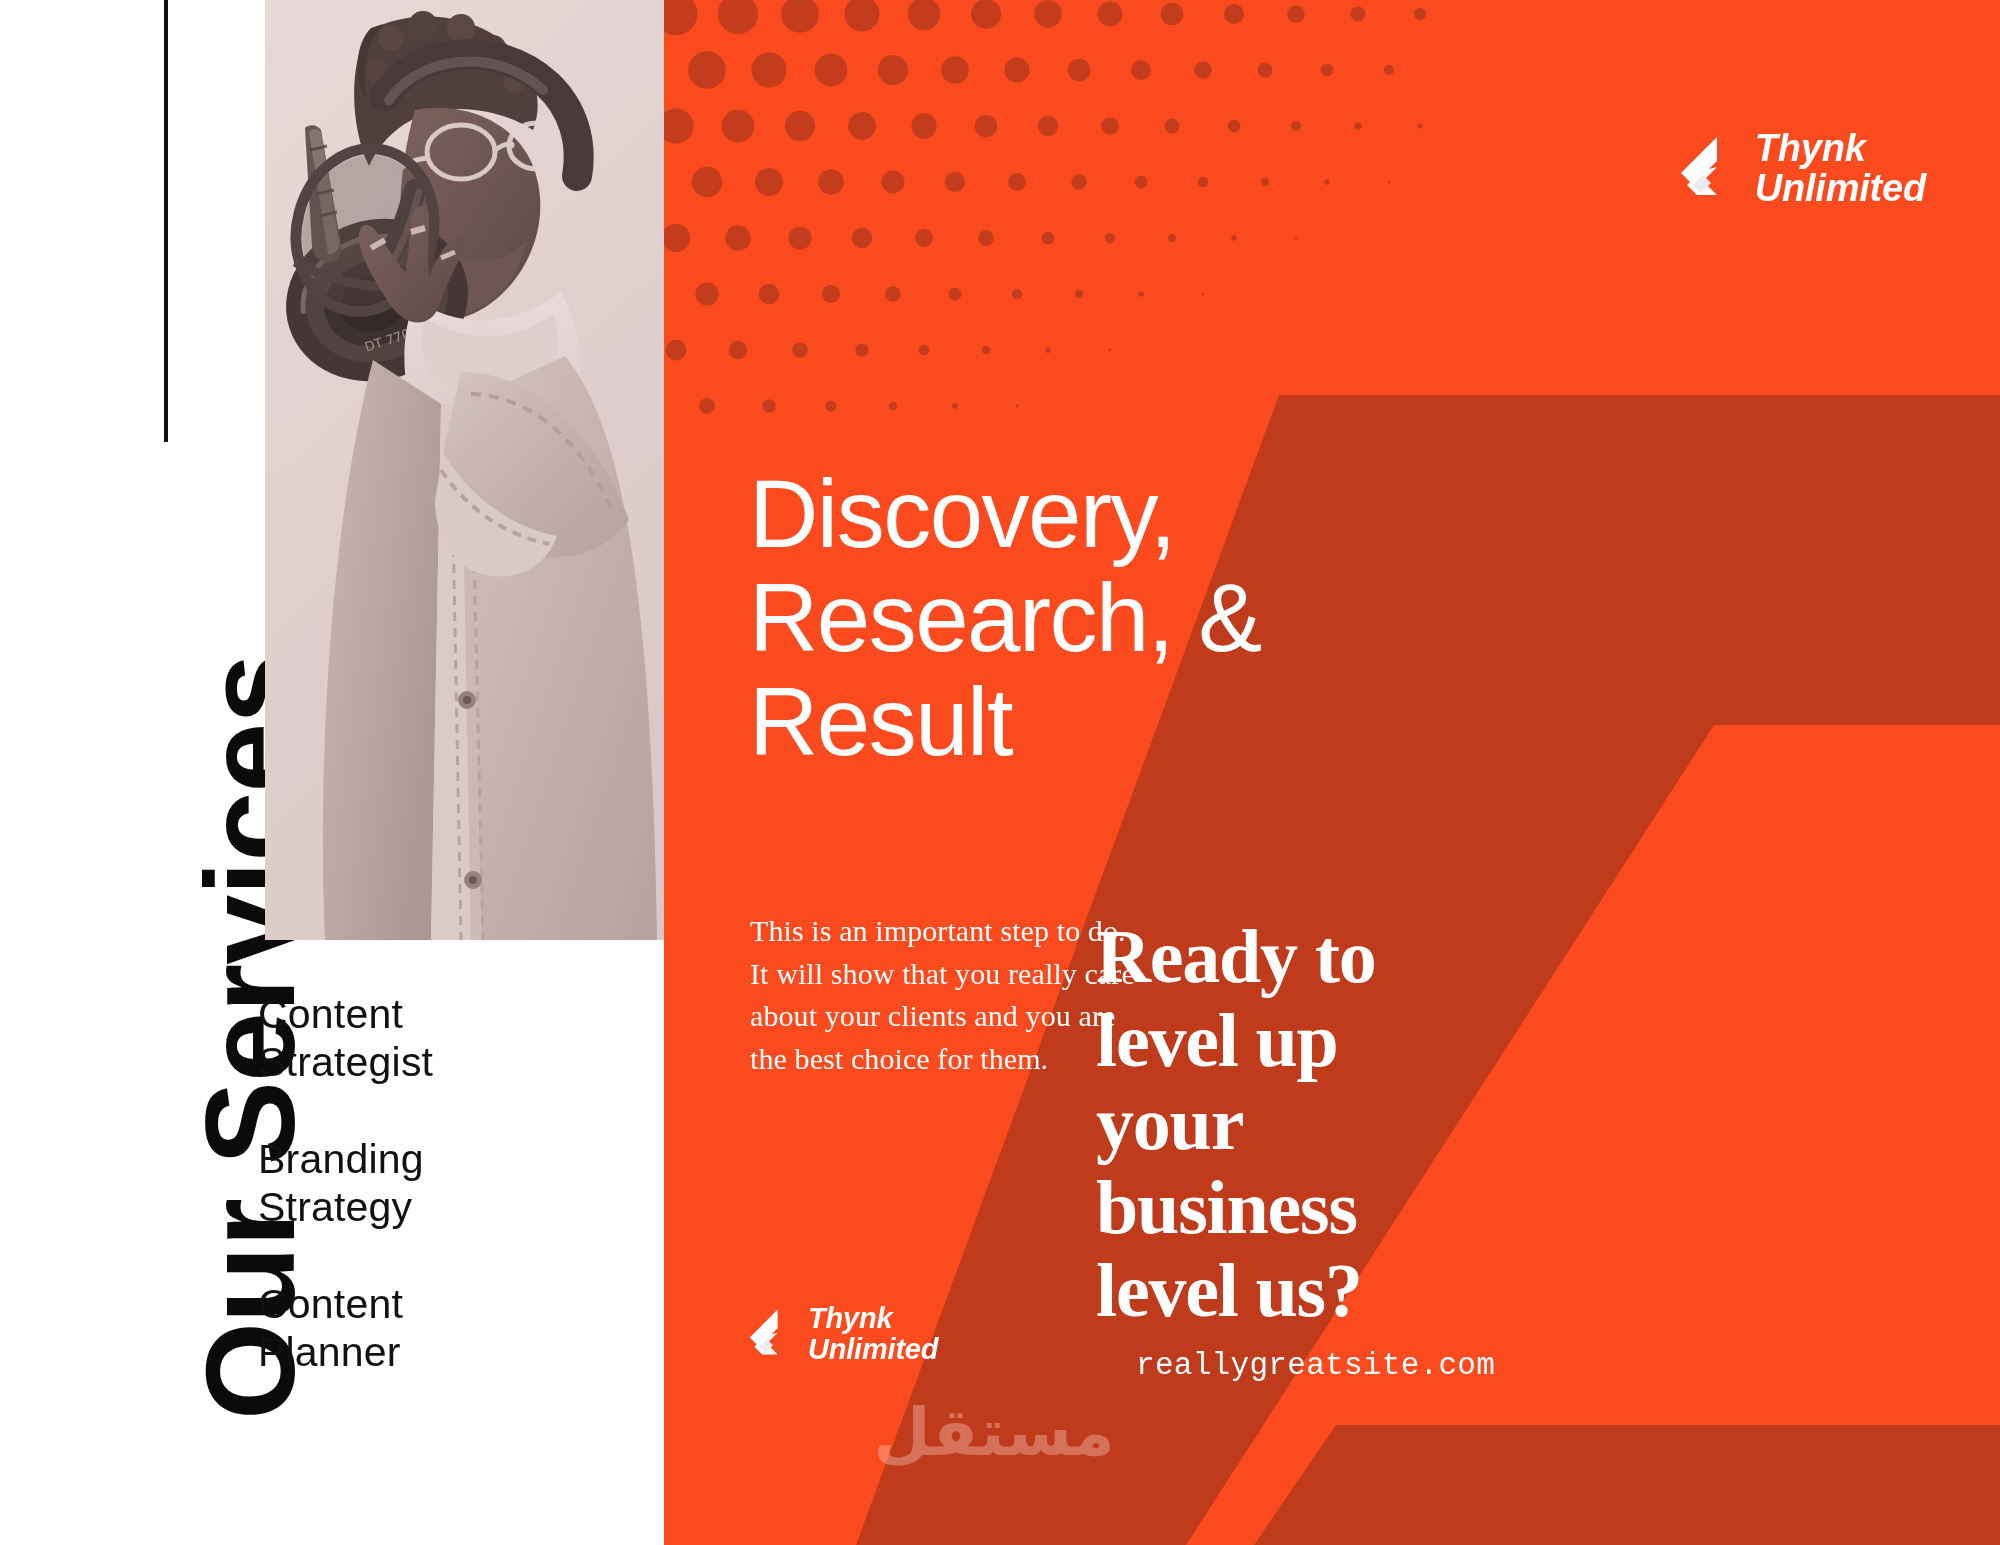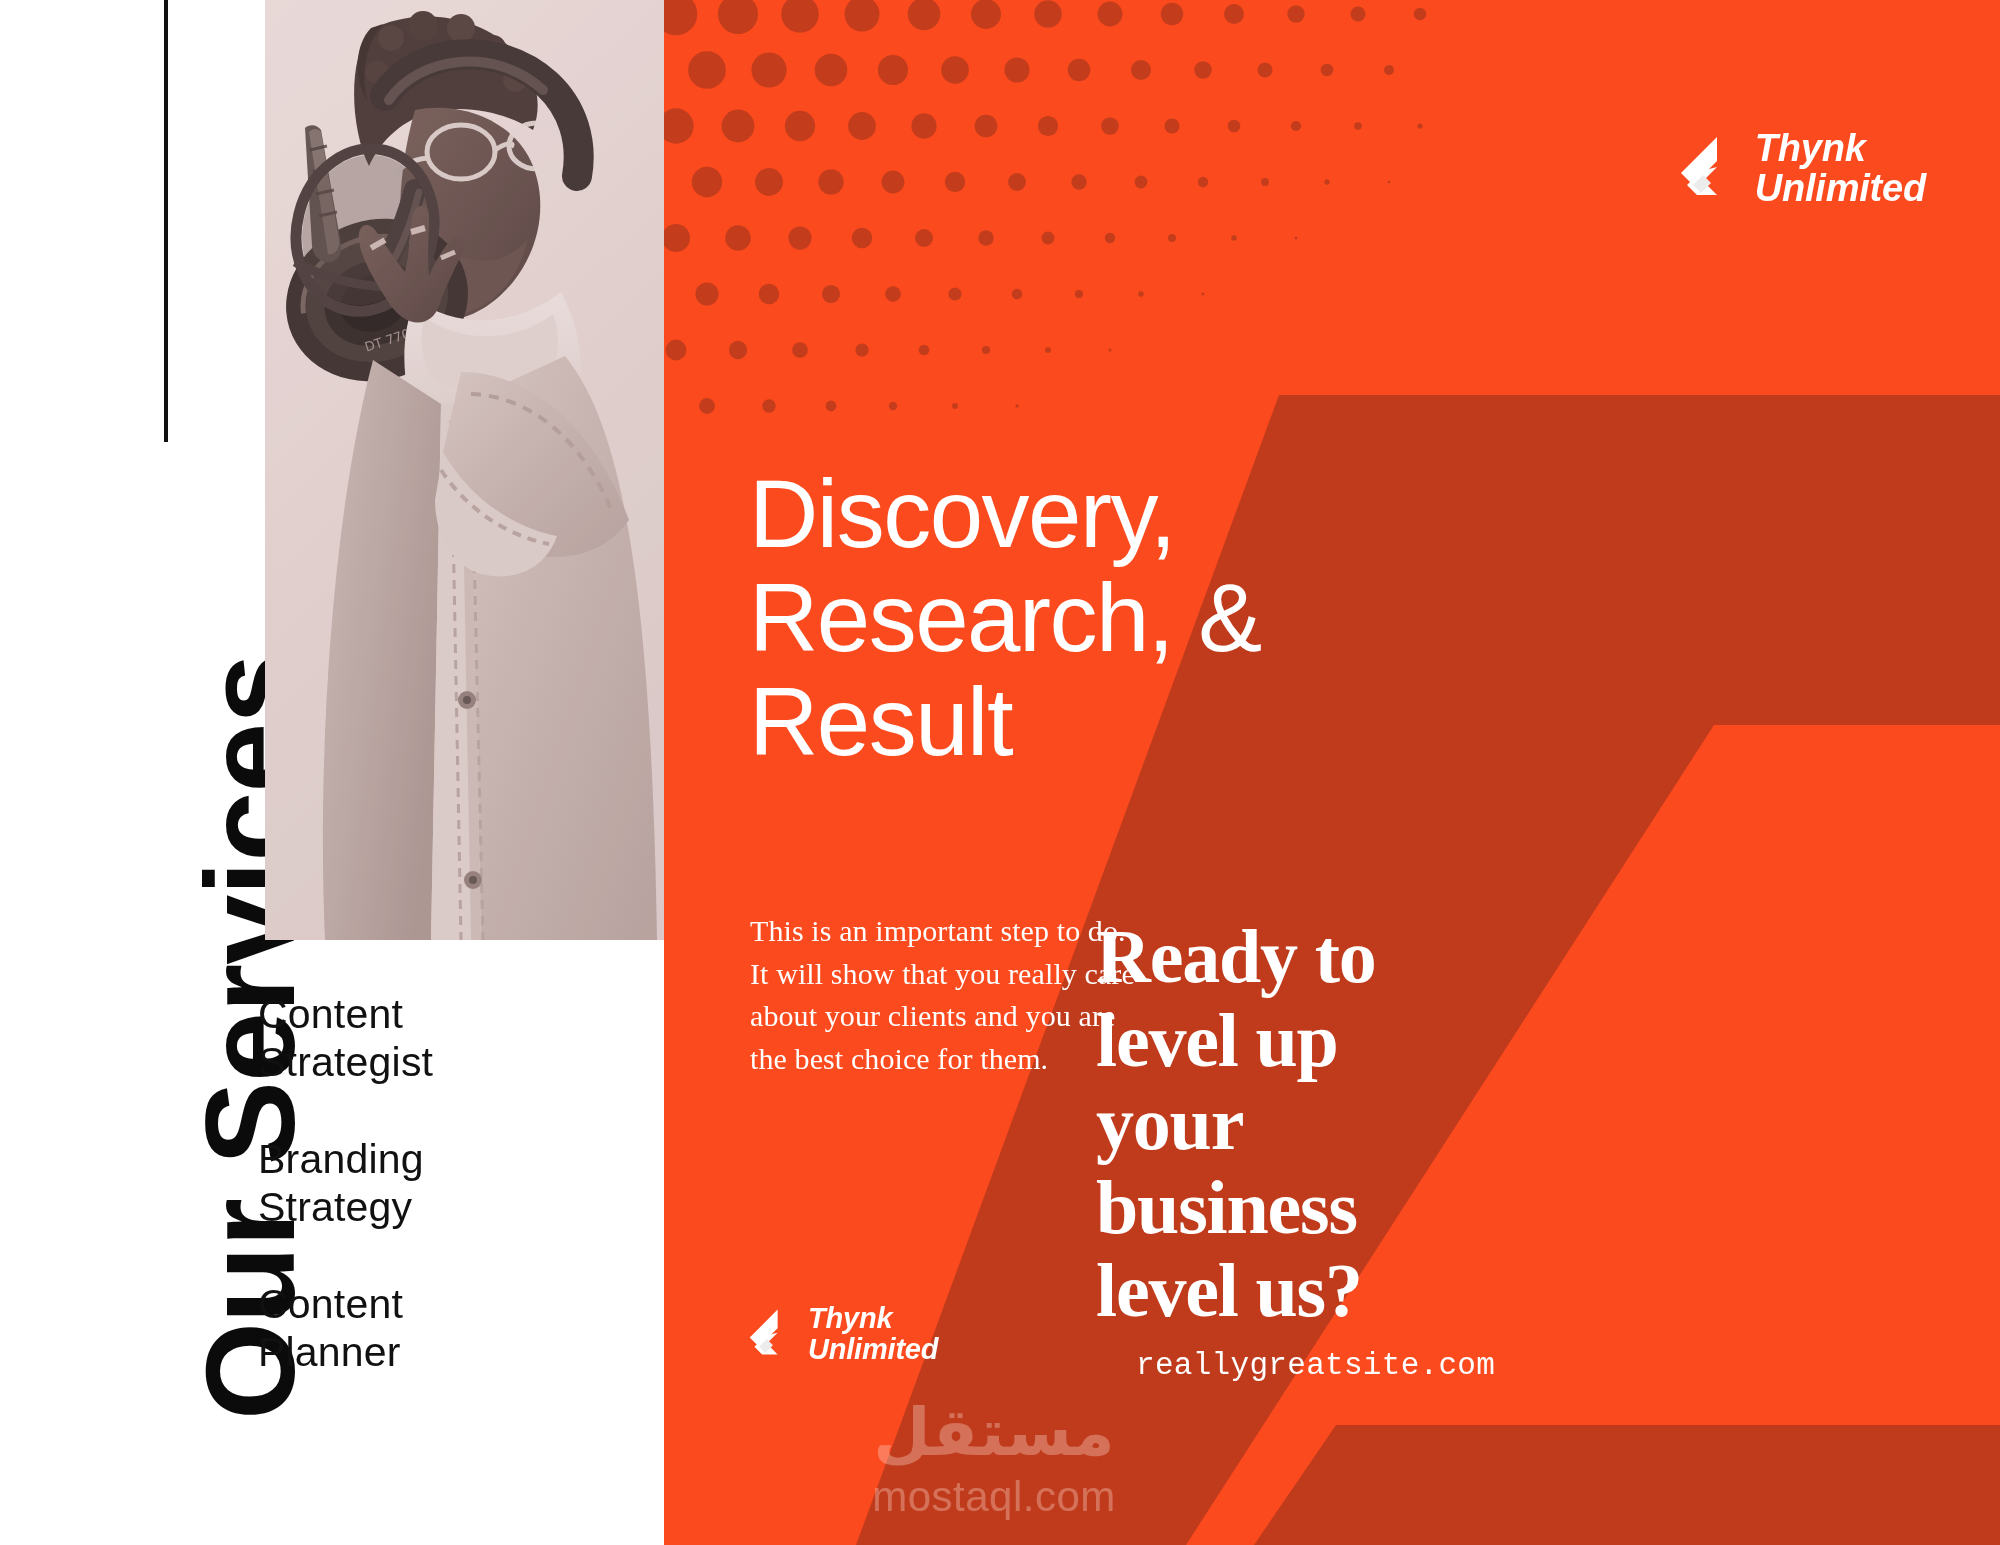--- a/index.html
+++ b/index.html
@@ -533,17 +533,16 @@
       <span class="logo-words">
         <span>Thynk</span><br>
         <span>Unlimited</span>
       </span>
     </div>
 
     <div id="website">reallygreatsite.com</div>
 
     <div id="watermark">
       <div id="watermark-ar">مستقل</div>
-      <div id="watermark-latin">mostaql.com</div>
     </div>
 
   </div>
 </div>
 
 </body></html>

